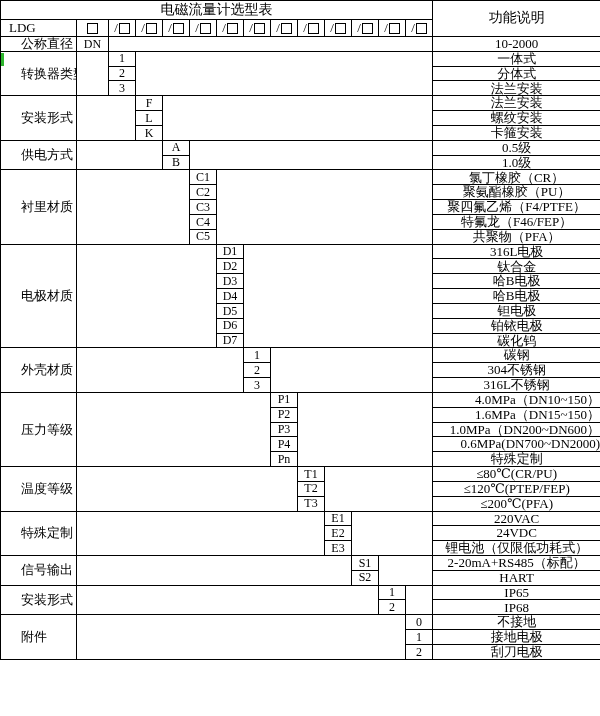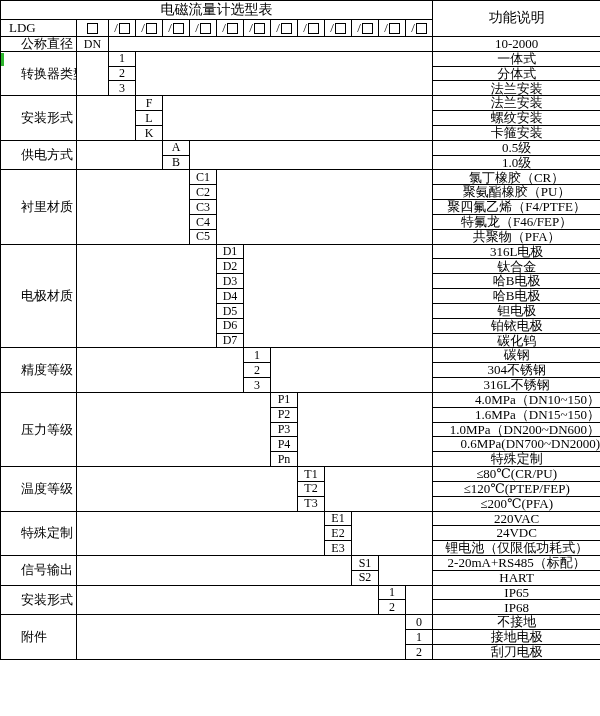--- a/index.html
+++ b/index.html
@@ -161,21 +161,21 @@
         </tr>
         <tr class="data-row">
           <td class="code">D6</td>
           <td class="desc">铂铱电极</td>
         </tr>
         <tr class="data-row">
           <td class="code">D7</td>
           <td class="desc">碳化钨</td>
         </tr>
         <tr class="data-row">
-          <td class="label" rowspan="3">精度等级</td>
+          <td class="label" rowspan="3">外壳材质</td>
           <td class="spacer" colspan="6" rowspan="3"></td>
           <td class="code">1</td>
           <td class="spacer" colspan="6" rowspan="3"></td>
           <td class="desc">碳钢</td>
         </tr>
         <tr class="data-row">
           <td class="code">2</td>
           <td class="desc">304不锈钢</td>
         </tr>
         <tr class="data-row">

